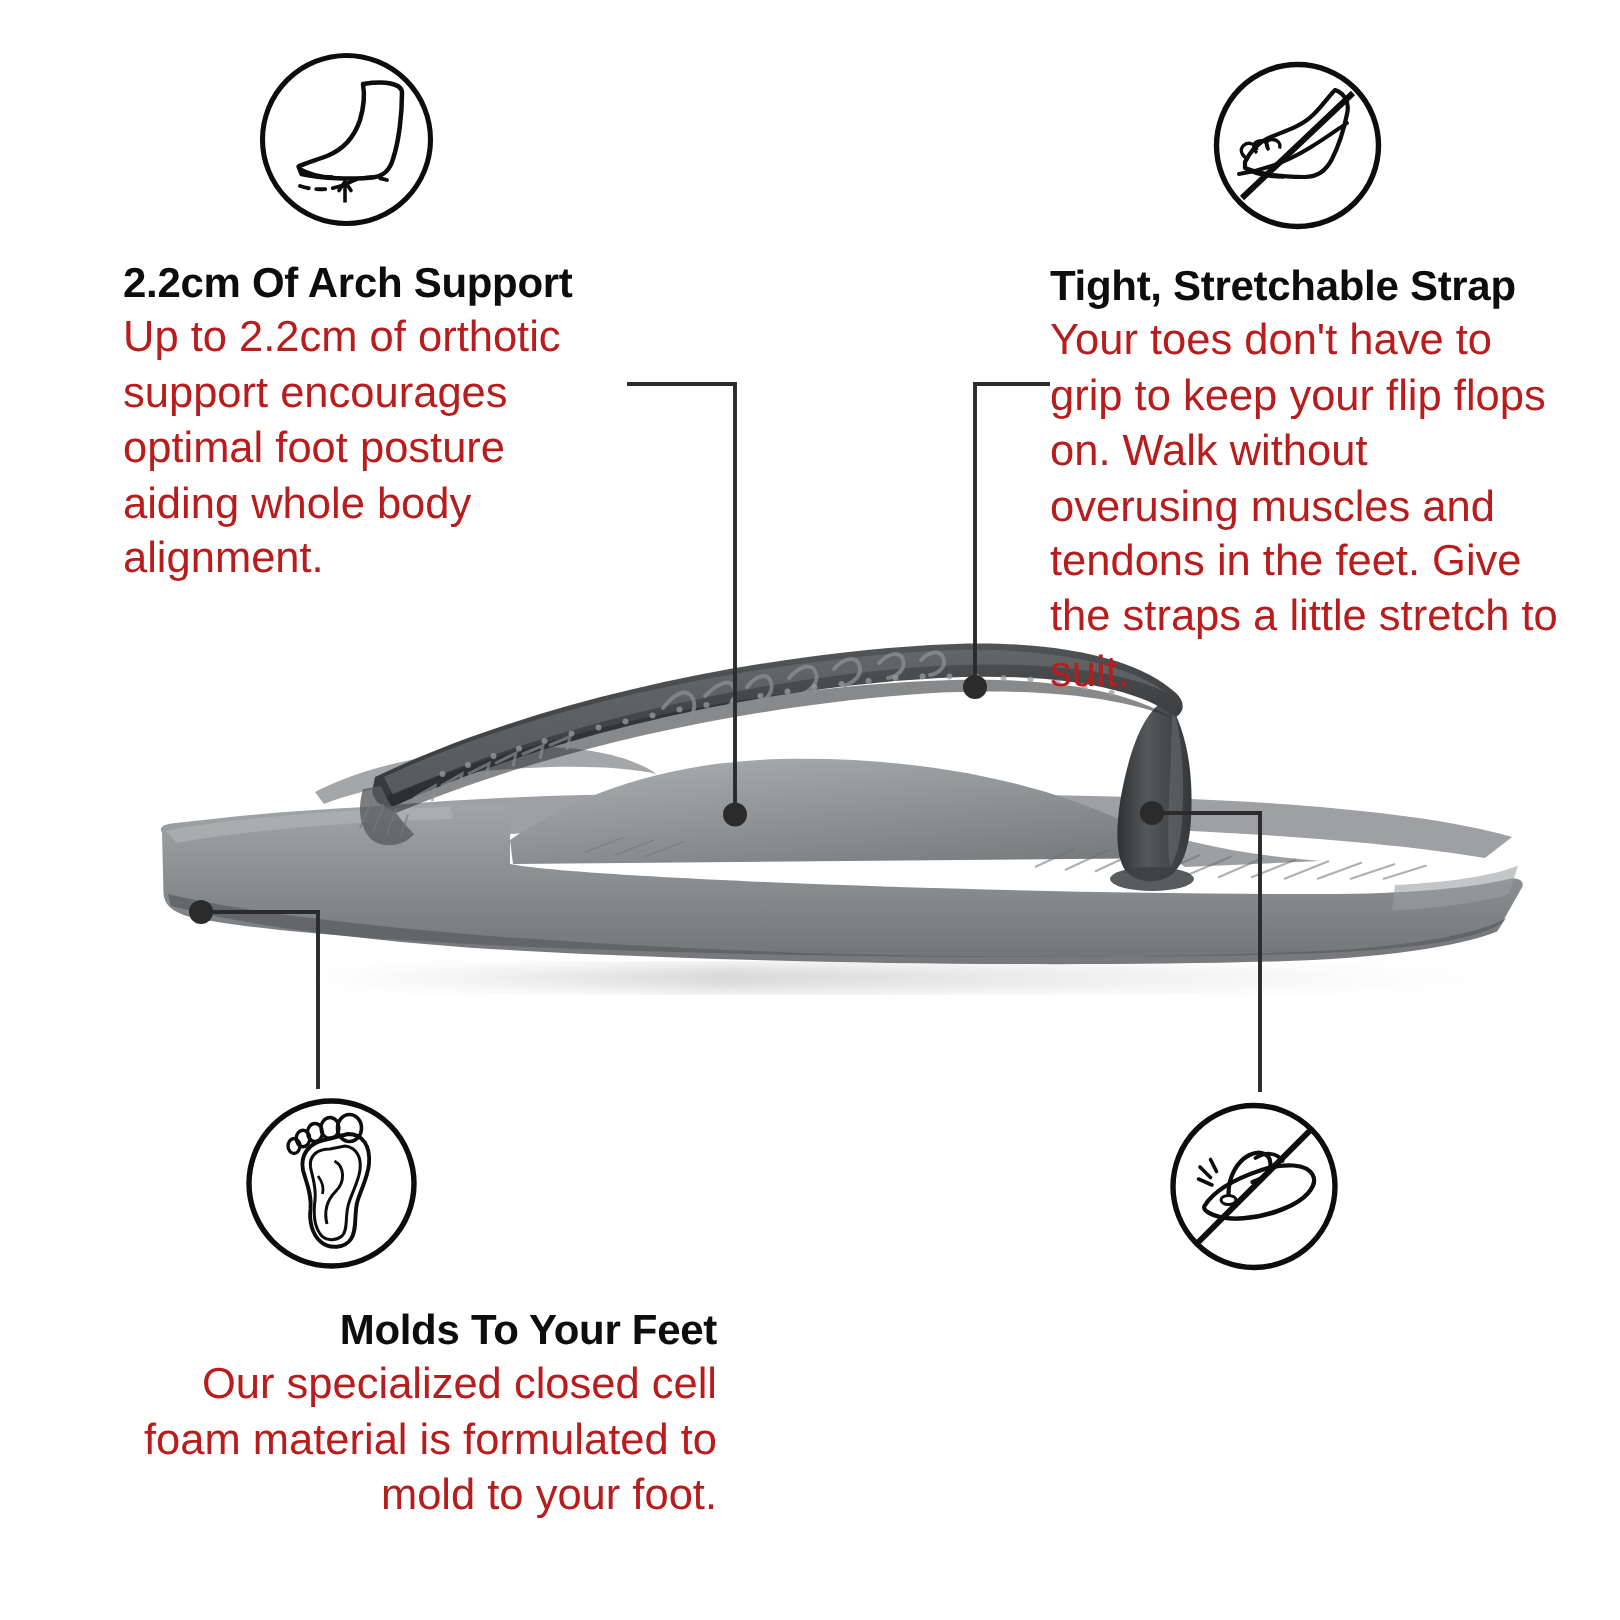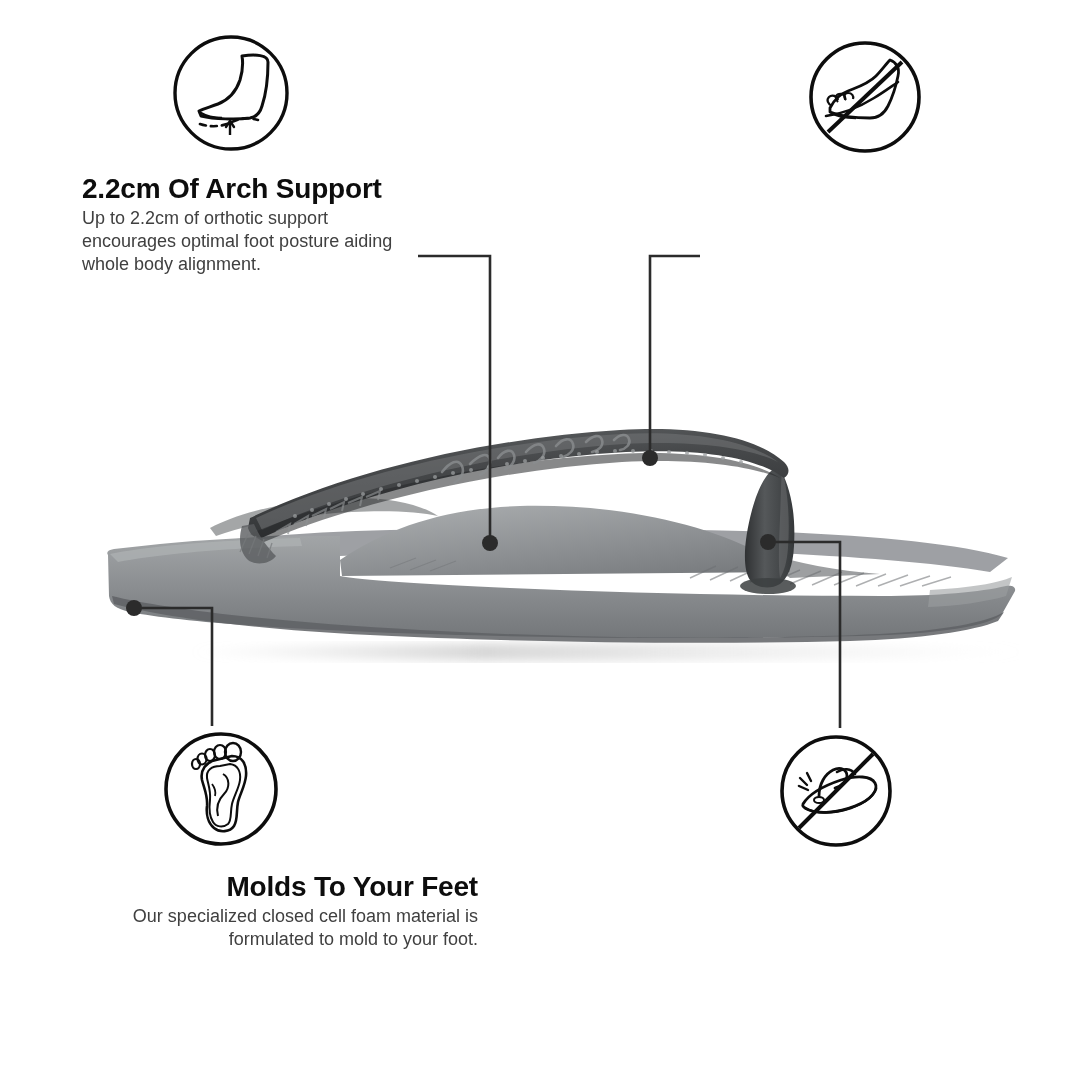--- a/index.html
+++ b/index.html
@@ -21,25 +21,25 @@
   .f-title{
     font-size:28px;
     font-weight:bold;
     letter-spacing:-0.2px;
     line-height:1.18;
     margin:0 0 2px 0;
     color:#0d0d0d;
     white-space:nowrap;
   }
   .f-body{
-    font-size:18px;
+    font-size:29px;
     font-weight:normal;
     line-height:1.27;
     margin:0;
-    color:#404040;
+    color:#b91c1c;
   }
 
   
   #feat-arch      {left:82px;  top:32px;  width:330px;}
   #feat-arch .icon-wrap{margin-left:88px;}
   #feat-arch .txt {margin-top:18px;}
 
   #feat-strap     {left:700px; top:36px;  width:345px;}
   #feat-strap .icon-wrap{margin-left:104px;}
   #feat-strap .txt{margin-top:16px;}
@@ -303,20 +303,22 @@
         <path d="M28 70 C 24 68, 22 64, 25 61 C 28 58, 33 60, 34 64" fill="none" stroke="#0d0d0d" stroke-width="2.2"></path>
         <path d="M34 66 C 31 63, 31 59, 35 58 C 39 57, 42 60, 41 64" fill="none" stroke="#0d0d0d" stroke-width="2.2"></path>
         <path d="M42 64 C 39 61, 40 57, 44 57 C 48 57, 50 60, 49 63" fill="none" stroke="#0d0d0d" stroke-width="2.2"></path>
 
         <path d="M22 80 C 36 78, 54 72, 70 62 C 80 56, 88 50, 94 46" fill="none" stroke="#0d0d0d" stroke-width="2.6" stroke-linecap="round"></path>
 
         <line x1="24" y1="96" x2="98" y2="26" stroke="#0d0d0d" stroke-width="4"></line>
       </svg>
     </div>
     <div class="txt">
+      <p class="f-title">Tight, Stretchable Strap</p>
+      <p class="f-body">Your toes don't have to grip to keep your flip flops on. Walk without overusing muscles and tendons in the feet. Give the straps a little stretch to suit.</p>
     </div>
   </div>
 
   <div class="feature" id="feat-molds">
     <div class="icon-wrap">
       <svg viewBox="0 0 122 122" xmlns="http://www.w3.org/2000/svg">
         <circle cx="61" cy="61" r="55" fill="none" stroke="#0d0d0d" stroke-width="3.6"></circle>
 
         <path d="M72 28 C 82 28, 87 36, 86 48 C 85 58, 80 66, 78 74
                  C 76 84, 78 92, 74 98 C 70 104, 60 105, 54 100

